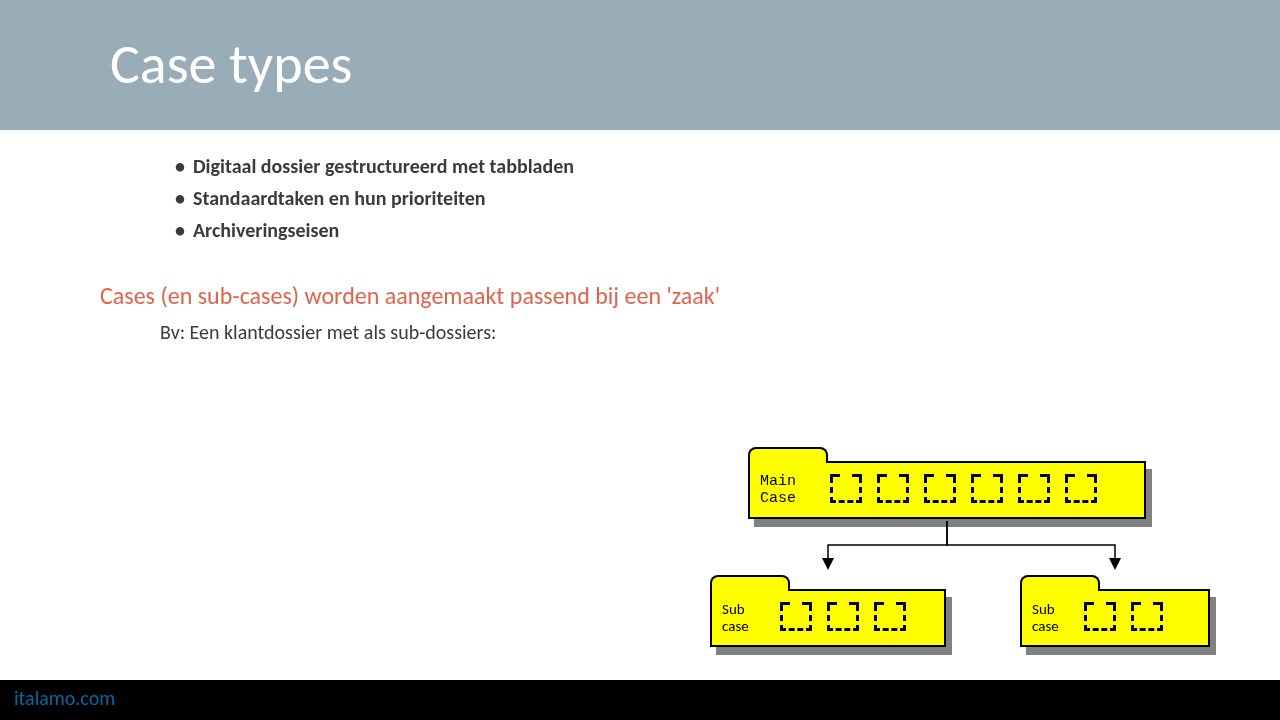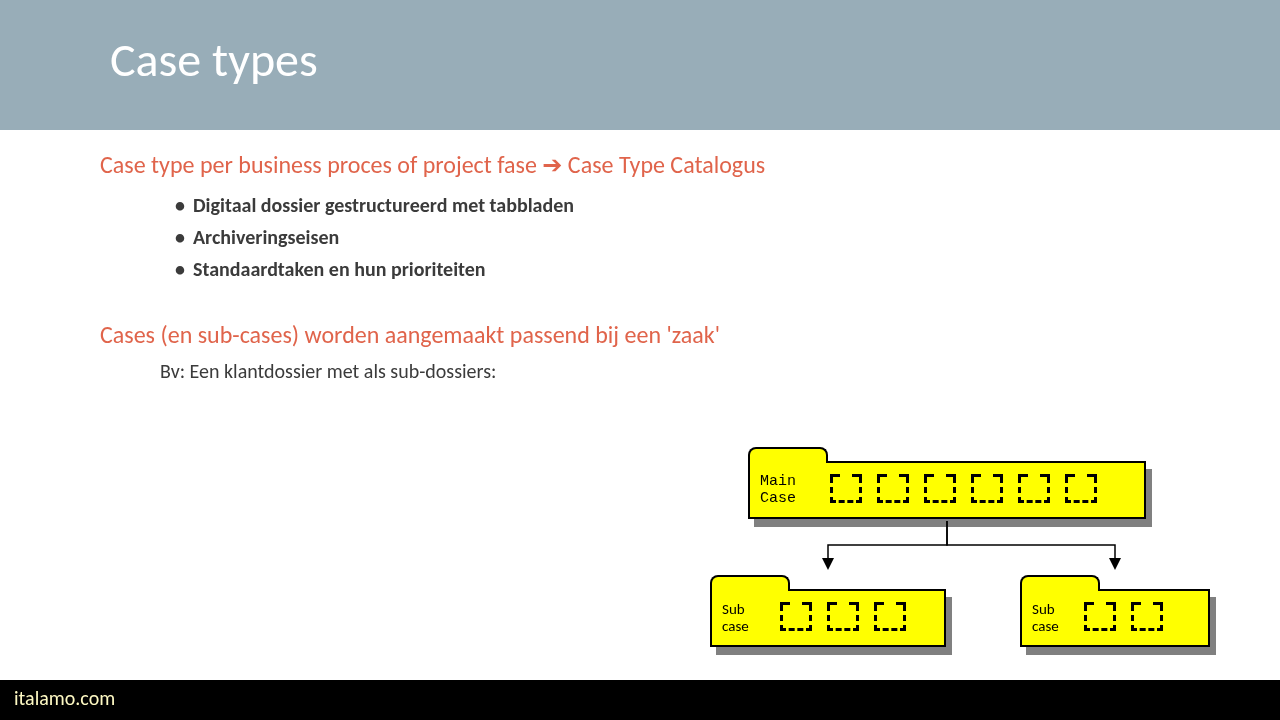--- a/index.html
+++ b/index.html
@@ -1,29 +1,29 @@
 <!DOCTYPE html>
 <html><head>
 <meta charset="utf-8">
 <style>
   * { box-sizing: border-box; margin: 0; padding: 0; }
   html, body { width: 1280px; height: 720px; font-family: "Segoe UI", Calibri, Arial, sans-serif; background: #fff; overflow: hidden; }
   .slide { width: 1280px; height: 720px; position: relative; }
   .header-band { background:#98adb8; height:130px; padding:30px 0 0 110px; }
-  .header-band h1 { color:#fff; font-size:48px; font-weight:400; }
+  .header-band h1 { color:#fff; font-size:56px; font-weight:400; }
   .content { padding:20px 0 0 100px; color:#333; }
   .accent { color:#e0644b; font-size:24px; font-weight:400; margin-bottom:10px; }
   .bullets { margin:0 0 35px 75px;font-weight:bold; }
   .bullets li { list-style:none; color:#3b3b3b; font-size:20px; line-height:1.6; position:relative; padding-left:18px; }
   .bullets li::before { content:"•"; position:absolute; left:0; top:0; color:#3b3b3b; }
   .sub-intro { margin:0 0 6px 60px; color:#3b3b3b; font-size:20px; }
   .sub-bullets { margin:0 0 0 120px; }
   .sub-bullets li { list-style:none; color:#8a8a8a; font-size:20px; line-height:1.6; position:relative; padding-left:20px; }
   .sub-bullets li::before { content:"•"; position:absolute; left:0; top:0; color:#9e9e9e; }
-  .footer { position:absolute; left:0; bottom:0; width:100%; height:40px; background:#000; color:#fef9c3; font-size:20px; padding:6px 0 0 14px; }
+  .footer { position:absolute; left:0; bottom:0; width:100%; height:40px; background:#000; color:#0369a1; font-size:20px; padding:6px 0 0 14px; }
   
   .diagram { position:absolute; right:60px; bottom:55px; width:510px; height:220px; }
   .folder { position:absolute; background:#ffff00; border:2px solid #000; }
   .folder .tab { position:absolute; top:-16px; left:-2px; width:80px; height:16px; background:#ffff00; border:2px solid #000; border-bottom:none; border-radius:8px 8px 0 0; }
   .shadow { position:absolute; background:#808080; }
   .folder-label { position:absolute; left:10px; top:10px; font-size:15px; line-height:1.15; color:#000; }
   .docs { position:absolute; display:flex; gap:15px; }
   .doc { width:32px; height:26px; border:3px dashed #000; border-top:none; position:relative; }
   .doc::before, .doc::after { content:""; position:absolute; top:-3px; width:10px; height:3px; background:#000; }
   .doc::before { left:-3px; }
@@ -34,25 +34,24 @@
 </head>
 <body>
 
 <div class="slide">
 
   <div class="header-band">
     <h1>Case types</h1>
   </div>
 
   <div class="content">
-    <div class="accent">Case type per business proces of project fase ➔ Case Type Catalogus</div>
     <ul class="bullets">
       <li>Digitaal dossier gestructureerd met tabbladen</li>
+      <li>Standaardtaken en hun prioriteiten</li>
       <li>Archiveringseisen</li>
-      <li>Standaardtaken en hun prioriteiten</li>
     </ul>
 
     <div class="accent">Cases (en sub-cases) worden aangemaakt passend bij een 'zaak'</div>
     <div class="sub-intro">Bv: Een klantdossier met als sub-dossiers:</div>
   </div>
 
   <div class="diagram">
 
     <div class="shadow" style="left:44px; top:24px; width:398px; height:58px;"></div>
 

